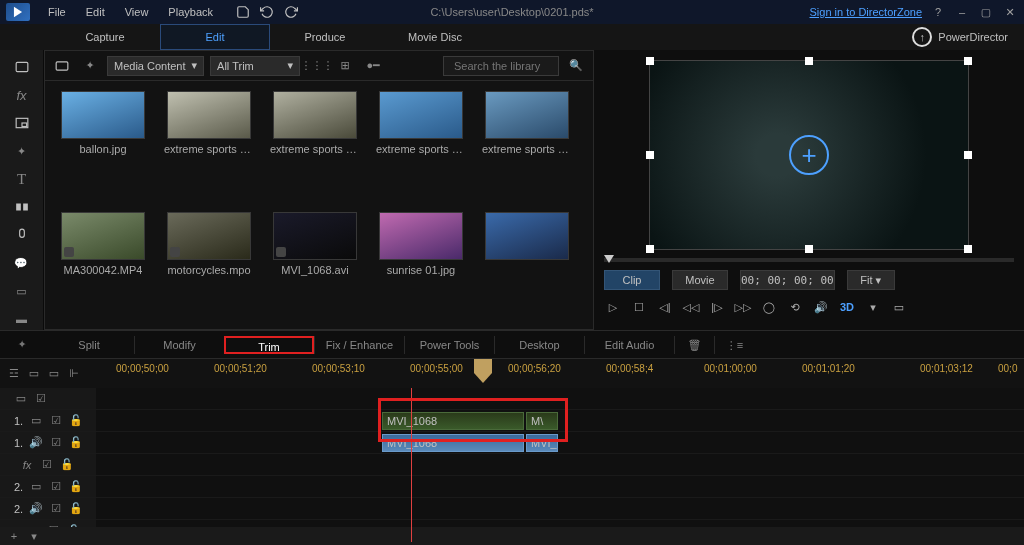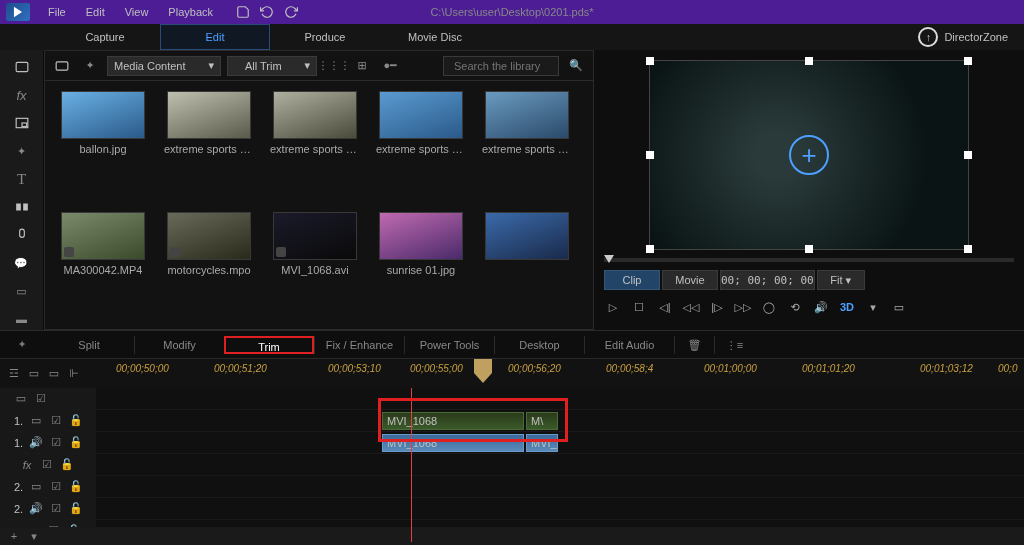--- a/index.html
+++ b/index.html
@@ -1,68 +1,68 @@
 <!DOCTYPE html>
 <html><head>
 <meta charset="utf-8">
 <style>
 * { margin:0; padding:0; box-sizing:border-box; font-family:Tahoma,Arial,sans-serif; font-size:11px; color:#c0c0c0; user-select:none; }
 body { background:#0a0a0a; width:1024px; height:545px; overflow:hidden; position:relative; }
-.topbar { display:flex; align-items:center; height:24px; background:#4c1d95; padding:0 6px; position:relative; }
+.topbar { display:flex; align-items:center; height:24px; background:#0f172a; padding:0 6px; position:relative; }
 .logo { width:24px;height:18px; background:linear-gradient(135deg,#1e4d8c,#3070c0); margin-right:8px; border-radius:2px; display:flex;align-items:center;justify-content:center; }
 .logo svg{width:14px;height:14px;}
 .menuitem { padding:0 10px; line-height:24px; cursor:pointer; }
 .top-icons { display:flex; gap:8px; margin-left:12px; align-items:center;}
 .tb-icon { width:16px;height:16px; display:flex;align-items:center;justify-content:center; color:#a0a0a0; cursor:pointer;}
 .filepath { position:absolute; left:50%; transform:translateX(-50%); color:#888; }
 .toprt { margin-left:auto; display:flex; align-items:center; gap:8px;}
 .link { color:#4da0ff; text-decoration:underline; cursor:pointer;}
 .tabbar { display:flex; height:26px; background:#151515; align-items:center; padding-left:50px; position:relative;}
 .tab { width:110px; text-align:center; line-height:24px; border:1px solid transparent; cursor:pointer;}
 .tab.active { color:#4da0ff; border:1px solid #2a4a7a; background:#101824;}
 .brand { position:absolute; right:16px; display:flex;align-items:center; gap:6px; color:#fff; font-size:18px; font-weight:300; }
 .brand-icon{width:20px;height:20px;border:2px solid #ddd;border-radius:50%;display:flex;align-items:center;justify-content:center;}
 .main { display:flex; height:280px; background:#171717; }
 .sidebar { width:44px; background:#1a1a1a; display:flex; flex-direction:column; gap:6px; padding-top:6px; align-items:center; border-right:1px solid #0a0a0a;}
 .sb-icon { width:26px;height:24px;display:flex;align-items:center;justify-content:center;cursor:pointer;color:#888;}
 .library { flex:0 0 550px; background:#121212; display:flex; flex-direction:column; border:1px solid #2a2a2a;}
 .lib-toolbar { height:30px; display:flex; align-items:center; gap:6px; padding:0 6px; border-bottom:1px solid #2a2a2a;}
-.dd { height:20px; background:#2a2a2a; border:1px solid #3a3a3a; display:flex;align-items:center;padding:0 6px;gap:23px;cursor:pointer;min-width:90px;justify-content:flex-end;}
+.dd { height:20px; background:#2a2a2a; border:1px solid #3a3a3a; display:flex;align-items:center;padding:0 6px;gap:6px;cursor:pointer;min-width:90px;justify-content:space-between;}
 .tb-sm{width:22px;height:20px;display:flex;align-items:center;justify-content:center;cursor:pointer;color:#888;}
 .searchbox { height:20px; background:#1a1a1a; border:1px solid #3a3a3a; color:#888; padding:0 10px; width:116px; margin-left:auto;}
 .grid { flex:1; padding:10px; display:grid; grid-template-columns:repeat(5,96px); gap:14px 10px; overflow-y:auto;}
 .thumb { display:flex; flex-direction:column; align-items:center; gap:4px;cursor:pointer;}
 .thumb-img { width:84px;height:48px; background:linear-gradient(160deg,#3a5a8a,#1a2a3a); border:1px solid #383838; position:relative;}
 .thumb-img.vid::after{content:"";position:absolute;bottom:2px;left:2px;width:10px;height:10px;background:#444;border-radius:2px;}
 .thumb-lbl { color:#aaa; font-size:11px; white-space:nowrap; overflow:hidden; text-overflow:ellipsis; max-width:90px;}
 .preview { flex:1; background:#0e0e0e; display:flex; flex-direction:column; padding:10px; gap:4px;}
 .preview-box { flex:1; position:relative; display:flex;align-items:center;justify-content:center;}
 .preview-img { width:320px; height:190px; background:radial-gradient(circle at 40% 50%,#2a3a3a 10%,#0a1414 70%); position:relative; border:1px solid #444;}
 .sel-handle { width:8px;height:8px;background:#fff;position:absolute;}
 .preview-img .h1{top:-4px;left:-4px;}.preview-img .h2{top:-4px;left:50%;margin-left:-4px;}.preview-img .h3{top:-4px;right:-4px;}
 .preview-img .h4{top:50%;left:-4px;margin-top:-4px;}.preview-img .h5{top:50%;right:-4px;margin-top:-4px;}
 .preview-img .h6{bottom:-4px;left:-4px;}.preview-img .h7{bottom:-4px;left:50%;margin-left:-4px;}.preview-img .h8{bottom:-4px;right:-4px;}
 .plus-circ{width:40px;height:40px;border:2px solid #4da0ff;border-radius:50%;position:absolute;left:50%;top:50%;transform:translate(-50%,-50%);display:flex;align-items:center;justify-content:center;color:#4da0ff;font-size:26px;font-weight:100;}
 .scrub{height:4px;background:#2a2a2a;position:relative;margin:4px 0;}
 .scrub::before{content:"";position:absolute;left:0;top:-3px;width:0;height:0;border-left:5px solid transparent;border-right:5px solid transparent;border-top:8px solid #ccc;}
-.pv-ctl{display:flex;align-items:flex-end;gap:2px;}
+.pv-ctl{display:flex;align-items:flex-end;gap:12px;}
 .pbtn{height:20px;min-width:56px;background:#224466;border:1px solid #335577;display:flex;align-items:center;justify-content:center;cursor:pointer;}
 .pbtn.dark{background:#2a2a2a;border-color:#3a3a3a;}
 .pbtn.wide{min-width:80px;font-family:monospace;}
 .pv-icons{display:flex;gap:8px;padding:4px 0;}
 .pv-ico{width:18px;height:18px;display:flex;align-items:center;justify-content:center;cursor:pointer;color:#aaa;}
 .actionbar{height:28px;background:#0e0e0e;display:flex;align-items:center;border-top:1px solid #2a2a2a;}
 .act-ico{width:44px;display:flex;justify-content:center;color:#777;}
 .act{flex:0 0 90px;text-align:center;border-left:1px solid #2a2a2a;height:18px;line-height:18px;color:#888;cursor:pointer;}
 .act.hl{border:2px solid #e02020;color:#fff;}
 .act.sp{border-left:none;}
 .ruler{height:30px;background:#121212;display:flex;align-items:center;position:relative;overflow:hidden;border-top:1px solid #2a2a2a;}
 .ruler-tools{display:flex;gap:4px;padding:0 6px;width:96px;}
 .ruler-tool{width:16px;height:16px;color:#888;display:flex;align-items:center;justify-content:center;cursor:pointer;}
-.ruler-ticks{flex:1;position:relative;height:100%;font-style:italic;}
+.ruler-ticks{flex:1;position:relative;height:100%;}
 .tick{position:absolute;top:4px;color:#c9a040;font-size:10px;}
 .playhead{position:absolute;top:0;width:18px;height:14px;background:#c0a060;left:378px;}
 .playhead::after{content:"";position:absolute;top:14px;left:0;width:0;height:0;border-left:9px solid transparent;border-right:9px solid transparent;border-top:10px solid #c0a060;}
 .timeline{background:#101010;position:relative;}
 .track{height:22px;display:flex;align-items:center;border-bottom:1px solid #1a1a1a;}
 .track-head{width:96px;display:flex;align-items:center;gap:6px;padding-left:14px;background:#181818;height:100%;}
 .track-ico{width:14px;height:14px;color:#888;display:flex;align-items:center;justify-content:center;}
 .track-body{flex:1;position:relative;height:100%;}
 .clip-outline{position:absolute;border:3px solid #e02020;top:10px;left:378px;width:190px;height:44px;z-index:5;pointer-events:none;}
 .clip{position:absolute;height:18px;top:2px;background:linear-gradient(#2a3a1a,#3a5a2a);border:1px solid #4a6a3a;display:flex;align-items:center;padding-left:4px;font-size:10px;overflow:hidden;}
@@ -97,30 +97,37 @@
         </svg>
       </div>
     <div class="tb-icon">
         <svg width="14" height="14" viewBox="0 0 24 24" fill="none" stroke="currentColor" stroke-width="2">
           <polyline points="23 4 23 10 17 10"></polyline>
           <path d="M20.49 15a9 9 0 1 1-2.12-9.36L23 10"></path>
         </svg>
       </div>
   </div>
   <div class="filepath">C:\Users\user\Desktop\0201.pds*</div>
+  <div class="toprt">
+    <span class="link">Sign in to DirectorZone</span>
+    <span class="tb-icon">?</span>
+    <span class="tb-icon">–</span>
+    <span class="tb-icon">▢</span>
+    <span class="tb-icon">✕</span>
+  </div>
 </div>
 
 <div class="tabbar">
   <div class="tab">Capture</div>
   <div class="tab active">Edit</div>
   <div class="tab">Produce</div>
   <div class="tab">Movie Disc</div>
   <div class="brand">
     <span class="brand-icon">↑</span>
-    <span>DirectorZone</span>
+    <span>PowerDirector</span>
   </div>
 </div>
 
 <div class="main">
   <div class="sidebar">
     <div class="sb-icon">
         <svg width="18" height="14" viewBox="0 0 24 24" fill="none" stroke="currentColor" stroke-width="2">
           <rect x="2" y="4" width="20" height="16" rx="2"></rect>
         </svg>
       </div>
@@ -269,21 +276,21 @@
   <div class="ruler-tools">
     <div class="ruler-tool">☲</div>
     <div class="ruler-tool">▭</div>
     <div class="ruler-tool">▭</div>
     <div class="ruler-tool">⊩</div>
   </div>
   <div class="ruler-ticks" id="ticks">
     <div class="playhead"></div>
   <span class="tick" style="left: 20px;">00;00;50;00</span>
       <span class="tick" style="left: 118px;">00;00;51;20</span>
-      <span class="tick" style="left: 232px;">00;00;53;10</span>
+      <span class="tick" style="left: 216px;">00;00;53;10</span>
       <span class="tick" style="left: 314px;">00;00;55;00</span>
       <span class="tick" style="left: 412px;">00;00;56;20</span>
       <span class="tick" style="left: 510px;">00;00;58;4</span>
       <span class="tick" style="left: 608px;">00;01;00;00</span>
       <span class="tick" style="left: 706px;">00;01;01;20</span>
       <span class="tick" style="left: 804px; margin-left: 20px;">00;01;03;12</span>
       <span class="tick" style="left: 902px;">00;0</span>
     </div>
 </div>
 

